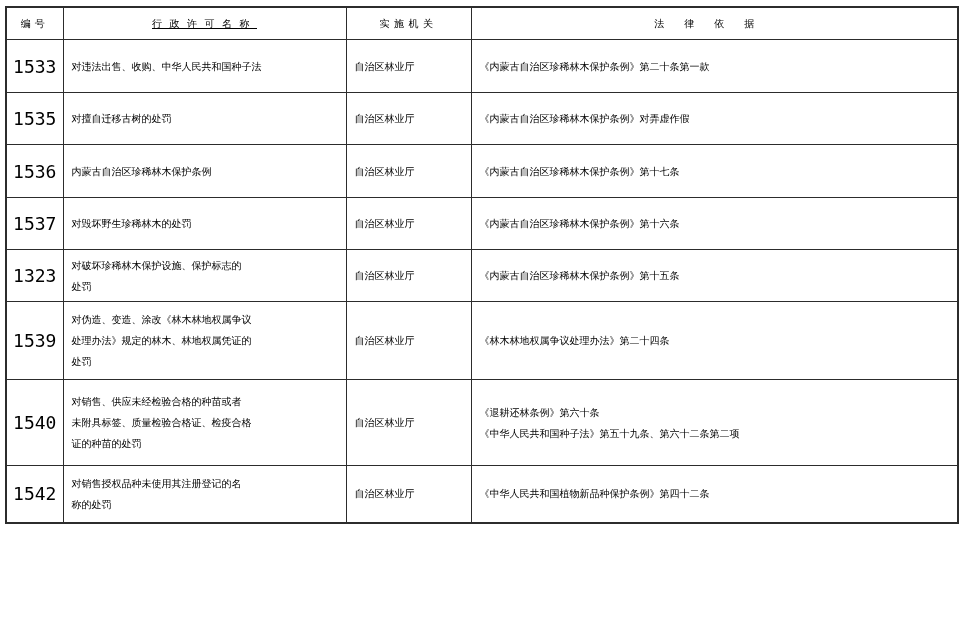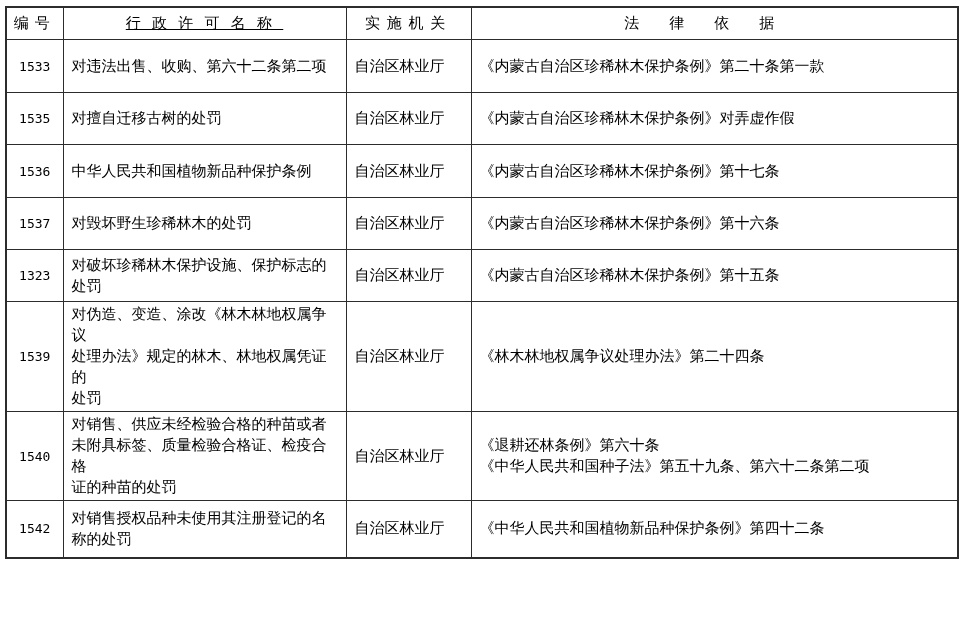--- a/index.html
+++ b/index.html
@@ -16,21 +16,21 @@
     width: 952px;
     margin: 6px 0 0 5px;
     border: 2px solid #2c2c2c;
     font-family: "Liberation Serif", "DejaVu Serif", serif;
     color: #000000;
   }
   .doc-table th, .doc-table td {
     border: 1px solid #2c2c2c;
     vertical-align: middle;
     padding: 2px 10px 2px 8px;
-    font-size: 15px;
+    font-size: 10px;
     line-height: 21px;
     overflow: hidden;
   }
   .doc-table th {
     font-weight: normal;
     text-align: center;
     height: 27px;
     padding: 2px 2px;
   }
   col.c-id     { width: 57px; }
@@ -39,21 +39,21 @@
   col.c-legal  { width: 487px; }
 
   .ls-id     { letter-spacing: 0.40em; padding-left: 0.40em; }
   .ls-name   { letter-spacing: 0.75em; padding-left: 0.75em; text-decoration: underline; }
   .ls-agency { letter-spacing: 0.45em; padding-left: 0.45em; }
   .ls-legal  { letter-spacing: 2.0em;  padding-left: 2.0em; }
 
   td.id-cell {
     text-align: center;
     font-family: "DejaVu Sans Mono", "Liberation Mono", monospace;
-    font-size: 13px;
+    font-size: 18px;
     padding: 2px 2px;
   }
   td.name-cell, td.legal-cell {
     white-space: pre-line;
     text-align: left;
   }
   td.agency-cell { text-align: left; }
 
   tr.rh53 { height: 53px; }
   tr.rh52 { height: 52px; }
@@ -75,33 +75,33 @@
     <tr>
       <th class="ls-id">编号</th>
       <th class="ls-name">行政许可名称</th>
       <th class="ls-agency">实施机关</th>
       <th class="ls-legal">法律依据</th>
     </tr>
   </thead>
   <tbody>
     <tr class="rh53">
       <td class="id-cell">1533</td>
-      <td class="name-cell">对违法出售、收购、第六十二条第二项</td>
+      <td class="name-cell">对违法出售、收购、中华人民共和国种子法</td>
       <td class="agency-cell">自治区林业厅</td>
       <td class="legal-cell">《内蒙古自治区珍稀林木保护条例》第二十条第一款</td>
     </tr>
     <tr class="rh52">
       <td class="id-cell">1535</td>
       <td class="name-cell">对擅自迁移古树的处罚</td>
       <td class="agency-cell">自治区林业厅</td>
       <td class="legal-cell">《内蒙古自治区珍稀林木保护条例》对弄虚作假</td>
     </tr>
     <tr class="rh53">
       <td class="id-cell">1536</td>
-      <td class="name-cell">中华人民共和国植物新品种保护条例</td>
+      <td class="name-cell">内蒙古自治区珍稀林木保护条例</td>
       <td class="agency-cell">自治区林业厅</td>
       <td class="legal-cell">《内蒙古自治区珍稀林木保护条例》第十七条</td>
     </tr>
     <tr class="rh52">
       <td class="id-cell">1537</td>
       <td class="name-cell">对毁坏野生珍稀林木的处罚</td>
       <td class="agency-cell">自治区林业厅</td>
       <td class="legal-cell">《内蒙古自治区珍稀林木保护条例》第十六条</td>
     </tr>
     <tr class="rh52">

